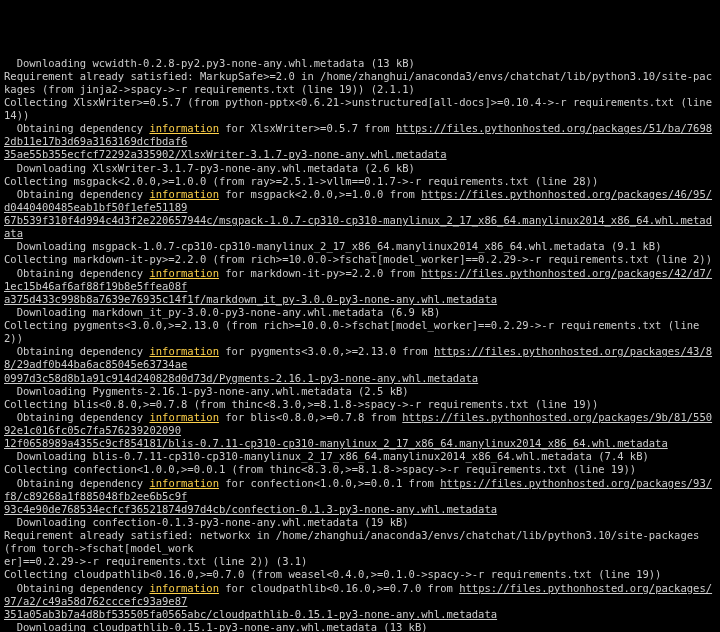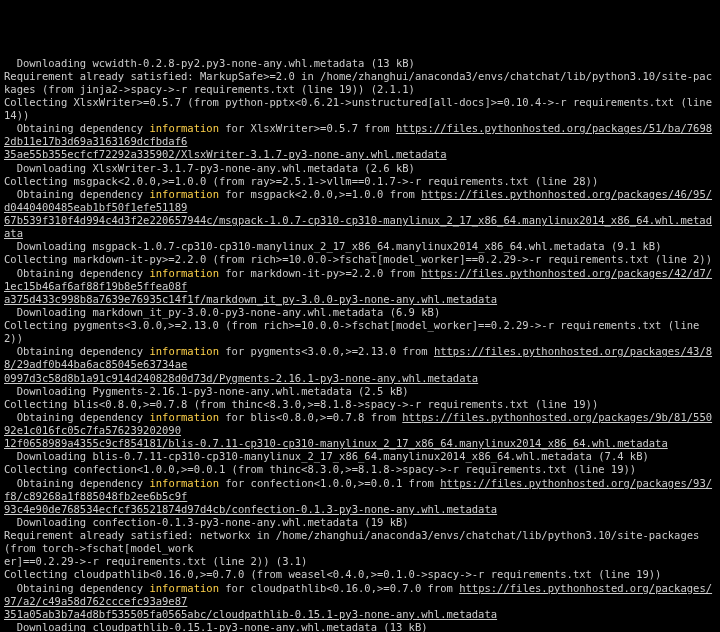--- a/index.html
+++ b/index.html
@@ -8,21 +8,21 @@
     background: #000;
     color: #ccc;
     font-family: "Consolas", "Menlo", monospace;
     font-size: 10.5px;
     line-height: 1.25;
     width: 720px;
     box-sizing: border-box;
     white-space: pre-wrap;
     word-break: break-all;
   }
-  .yellow { color: #ffd24a; }
+  .yellow { color: #ffd24a; text-decoration: underline; }
   .underline { text-decoration: underline; }
 </style>
 </head>
 <body>
 
 
 
 <div id="term"><div><span>  Downloading wcwidth-0.2.8-py2.py3-none-any.whl.metadata (13 kB)</span></div><div><span>Requirement already satisfied: MarkupSafe&gt;=2.0 in /home/zhanghui/anaconda3/envs/chatchat/lib/python3.10/site-packages (from jinja2-&gt;spacy-&gt;-r requirements.txt (line 19)) (2.1.1)</span></div><div><span>Collecting XlsxWriter&gt;=0.5.7 (from python-pptx&lt;0.6.21-&gt;unstructured[all-docs]&gt;=0.10.4-&gt;-r requirements.txt (line 14))</span></div><div><span>  Obtaining dependency </span><span class="yellow">information</span><span> for XlsxWriter&gt;=0.5.7 from </span><span class="underline">https://files.pythonhosted.org/packages/51/ba/76982db11e17b3d69a3163169dcfbdaf6</span></div><div><span class="underline">35ae55b355ecfcf72292a335902/XlsxWriter-3.1.7-py3-none-any.whl.metadata</span></div><div><span>  Downloading XlsxWriter-3.1.7-py3-none-any.whl.metadata (2.6 kB)</span></div><div><span>Collecting msgpack&lt;2.0.0,&gt;=1.0.0 (from ray&gt;=2.5.1-&gt;vllm==0.1.7-&gt;-r requirements.txt (line 28))</span></div><div><span>  Obtaining dependency </span><span class="yellow">information</span><span> for msgpack&lt;2.0.0,&gt;=1.0.0 from </span><span class="underline">https://files.pythonhosted.org/packages/46/95/d0440400485eab1bf50f1efe51189</span></div><div><span class="underline">67b539f310f4d994c4d3f2e220657944c/msgpack-1.0.7-cp310-cp310-manylinux_2_17_x86_64.manylinux2014_x86_64.whl.metadata</span></div><div><span>  Downloading msgpack-1.0.7-cp310-cp310-manylinux_2_17_x86_64.manylinux2014_x86_64.whl.metadata (9.1 kB)</span></div><div><span>Collecting markdown-it-py&gt;=2.2.0 (from rich&gt;=10.0.0-&gt;fschat[model_worker]==0.2.29-&gt;-r requirements.txt (line 2))</span></div><div><span>  Obtaining dependency </span><span class="yellow">information</span><span> for markdown-it-py&gt;=2.2.0 from </span><span class="underline">https://files.pythonhosted.org/packages/42/d7/1ec15b46af6af88f19b8e5ffea08f</span></div><div><span class="underline">a375d433c998b8a7639e76935c14f1f/markdown_it_py-3.0.0-py3-none-any.whl.metadata</span></div><div><span>  Downloading markdown_it_py-3.0.0-py3-none-any.whl.metadata (6.9 kB)</span></div><div><span>Collecting pygments&lt;3.0.0,&gt;=2.13.0 (from rich&gt;=10.0.0-&gt;fschat[model_worker]==0.2.29-&gt;-r requirements.txt (line 2))</span></div><div><span>  Obtaining dependency </span><span class="yellow">information</span><span> for pygments&lt;3.0.0,&gt;=2.13.0 from </span><span class="underline">https://files.pythonhosted.org/packages/43/88/29adf0b44ba6ac85045e63734ae</span></div><div><span class="underline">0997d3c58d8b1a91c914d240828d0d73d/Pygments-2.16.1-py3-none-any.whl.metadata</span></div><div><span>  Downloading Pygments-2.16.1-py3-none-any.whl.metadata (2.5 kB)</span></div><div><span>Collecting blis&lt;0.8.0,&gt;=0.7.8 (from thinc&lt;8.3.0,&gt;=8.1.8-&gt;spacy-&gt;-r requirements.txt (line 19))</span></div><div><span>  Obtaining dependency </span><span class="yellow">information</span><span> for blis&lt;0.8.0,&gt;=0.7.8 from </span><span class="underline">https://files.pythonhosted.org/packages/9b/81/55092e1c016fc05c7fa576239202090</span></div><div><span class="underline">12f0658989a4355c9cf854181/blis-0.7.11-cp310-cp310-manylinux_2_17_x86_64.manylinux2014_x86_64.whl.metadata</span></div><div><span>  Downloading blis-0.7.11-cp310-cp310-manylinux_2_17_x86_64.manylinux2014_x86_64.whl.metadata (7.4 kB)</span></div><div><span>Collecting confection&lt;1.0.0,&gt;=0.0.1 (from thinc&lt;8.3.0,&gt;=8.1.8-&gt;spacy-&gt;-r requirements.txt (line 19))</span></div><div><span>  Obtaining dependency </span><span class="yellow">information</span><span> for confection&lt;1.0.0,&gt;=0.0.1 from </span><span class="underline">https://files.pythonhosted.org/packages/93/f8/c89268a1f885048fb2ee6b5c9f</span></div><div><span class="underline">93c4e90de768534ecfcf36521874d97d4cb/confection-0.1.3-py3-none-any.whl.metadata</span></div><div><span>  Downloading confection-0.1.3-py3-none-any.whl.metadata (19 kB)</span></div><div><span>Requirement already satisfied: networkx in /home/zhanghui/anaconda3/envs/chatchat/lib/python3.10/site-packages (from torch-&gt;fschat[model_work</span></div><div><span>er]==0.2.29-&gt;-r requirements.txt (line 2)) (3.1)</span></div><div><span>Collecting cloudpathlib&lt;0.16.0,&gt;=0.7.0 (from weasel&lt;0.4.0,&gt;=0.1.0-&gt;spacy-&gt;-r requirements.txt (line 19))</span></div><div><span>  Obtaining dependency </span><span class="yellow">information</span><span> for cloudpathlib&lt;0.16.0,&gt;=0.7.0 from </span><span class="underline">https://files.pythonhosted.org/packages/97/a2/c49a58d762cccefc93a9e87</span></div><div><span class="underline">351a05ab3b7a4d8bf535505fa0565abc/cloudpathlib-0.15.1-py3-none-any.whl.metadata</span></div><div><span>  Downloading cloudpathlib-0.15.1-py3-none-any.whl.metadata (13 kB)</span></div></div>
 
 

